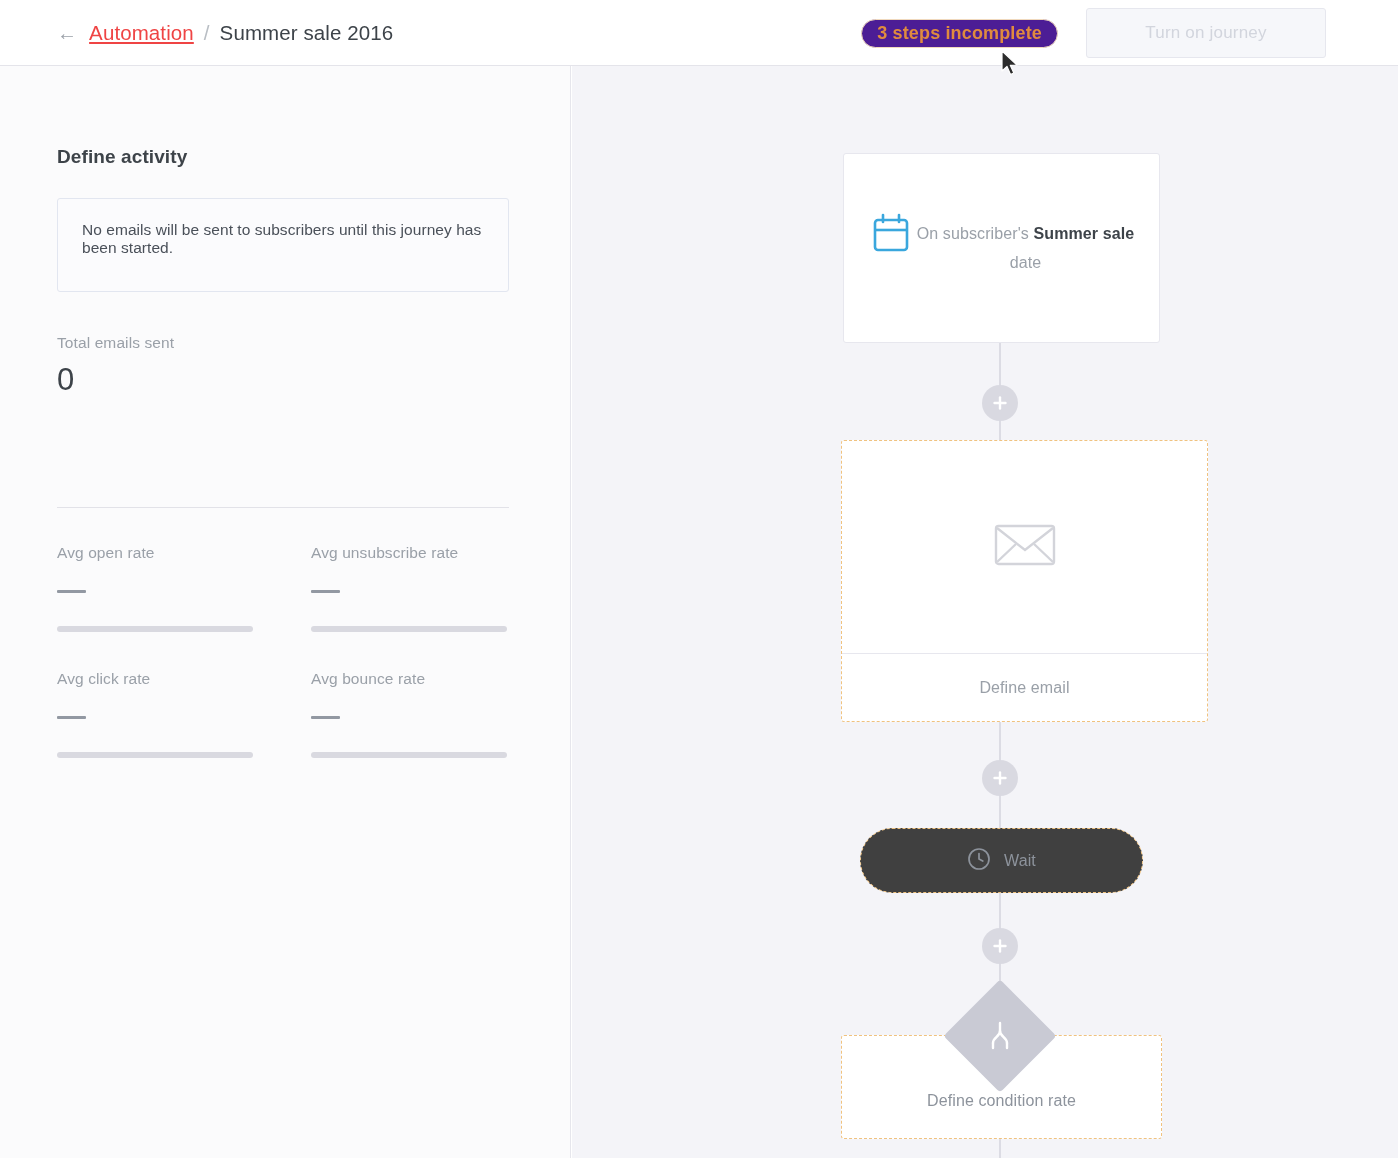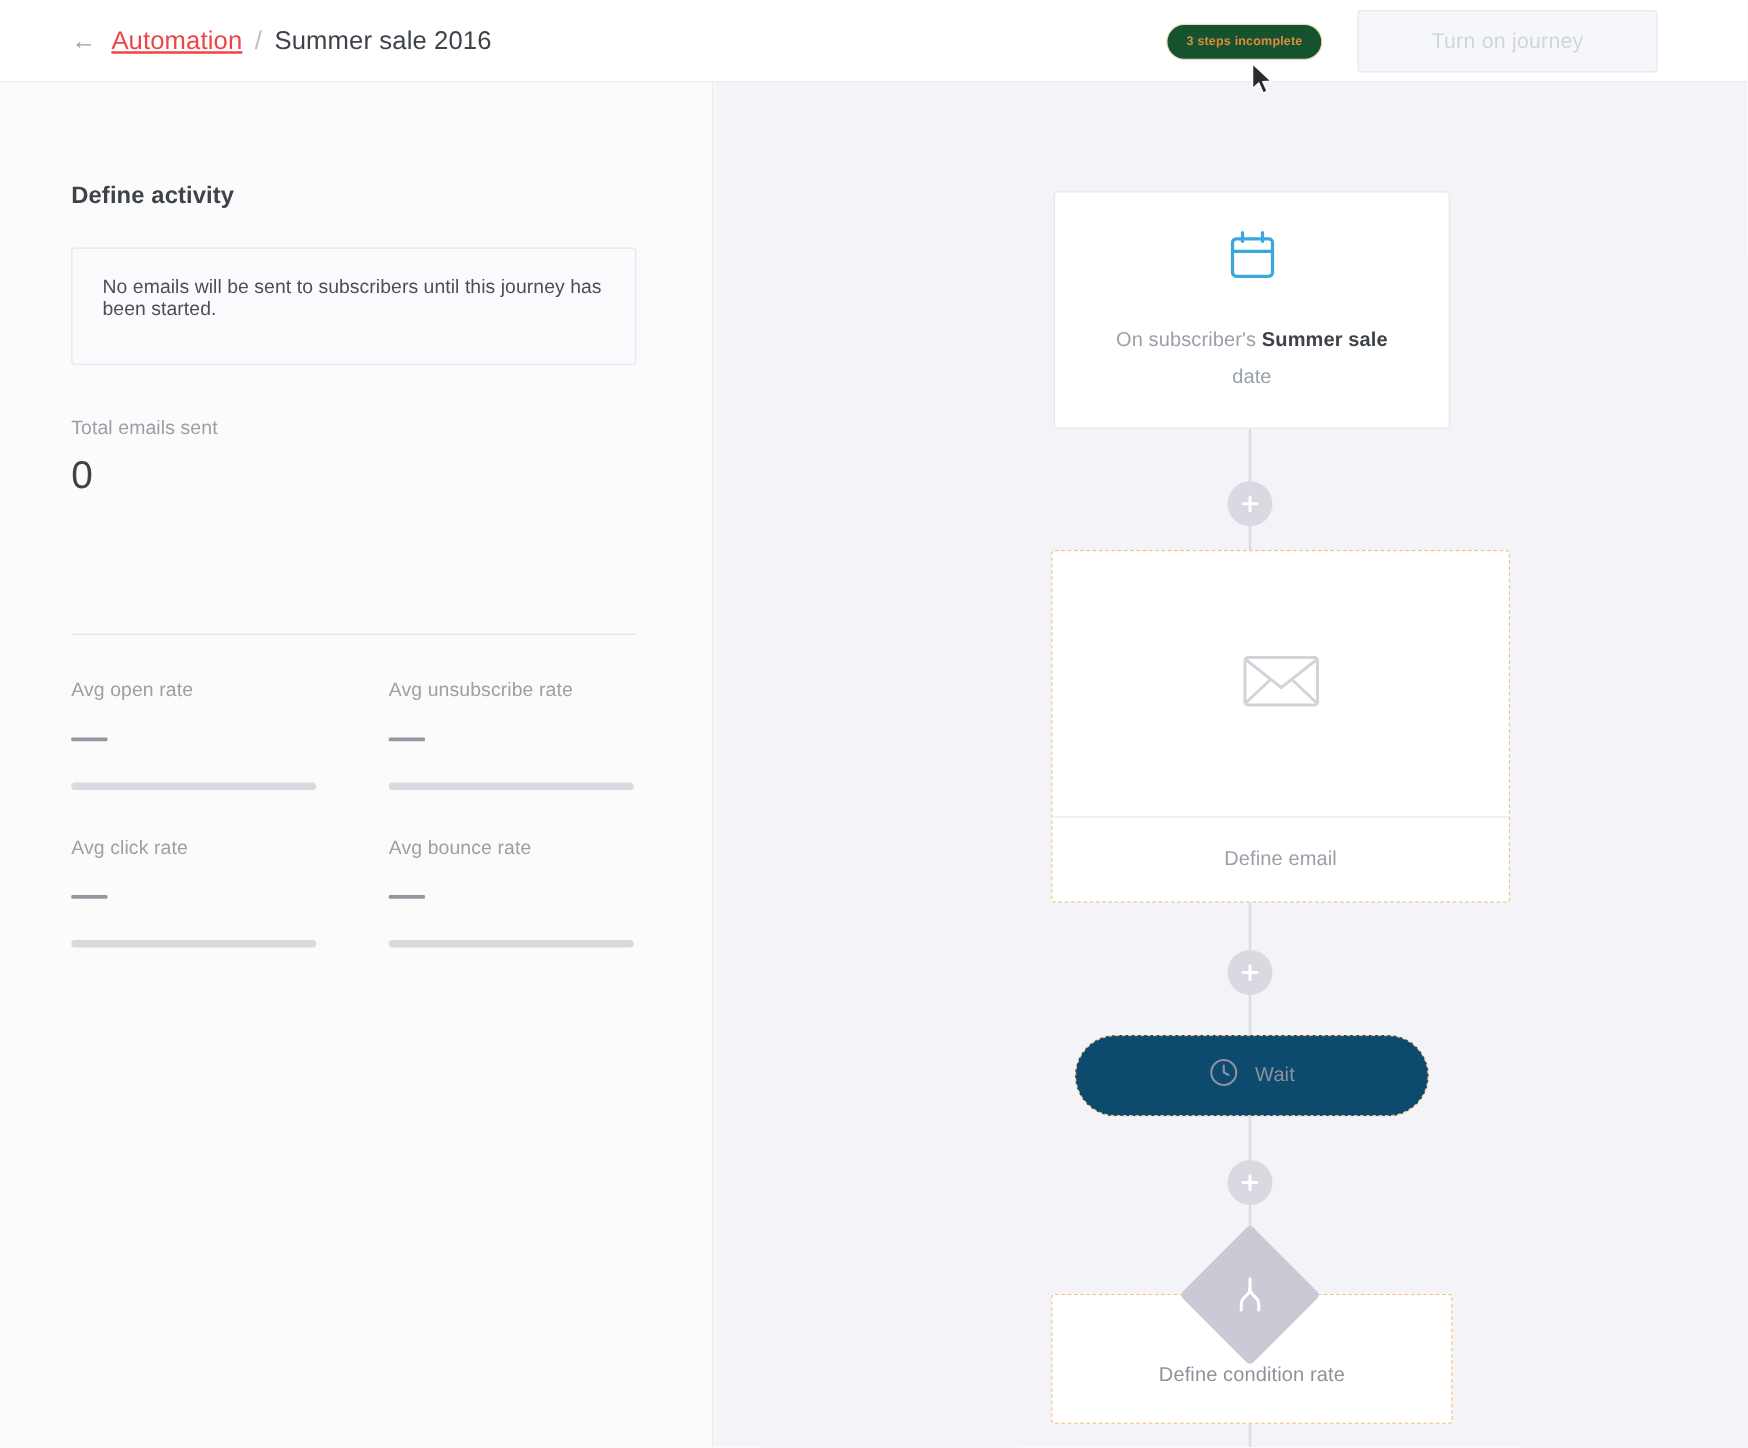--- a/index.html
+++ b/index.html
@@ -78,23 +78,23 @@
   }
 
   .status-badge {
     display: inline-flex;
     align-items: center;
     justify-content: center;
     height: 29px;
     padding: 0 15px;
     border: 1px solid #f0d9bd;
     border-radius: 15px;
-    background: #14532d;
+    background: #4c1d95;
     color: #e08b3e;
-    font-size: 10px;
+    font-size: 18px;
     font-weight: bold;
     letter-spacing: 0.15px;
     white-space: nowrap;
     cursor: pointer;
   }
 
   .turn-on-btn {
     margin-left: 28px;
     margin-right: 72px;
     width: 240px;
@@ -249,21 +249,21 @@
   
   .node-trigger {
     position: absolute;
     left: 271px; top: 87px;
     width: 317px;
     height: 190px;
     background: #ffffff;
     border: 1px solid #e7e7ee;
     border-radius: 3px;
     display: flex;
-    flex-direction: column;
+    flex-direction: row;
     align-items: center;
     justify-content: center;
     cursor: pointer;
     z-index: 3;
   }
 
   .trigger-icon { margin-bottom: 24px; }
 
   .trigger-text {
     width: 222px;
@@ -309,21 +309,21 @@
     color: #9aa0a8;
     letter-spacing: 0.1px;
   }
 
   
   .node-wait {
     position: absolute;
     left: 288px; top: 762px;
     width: 283px;
     height: 65px;
-    background: #0c4a6e;
+    background: #404040;
     border: 1px dashed #f0c27f;
     border-radius: 33px;
     display: flex;
     align-items: center;
     justify-content: center;
     gap: 13px;
     cursor: pointer;
     z-index: 3;
   }
 

